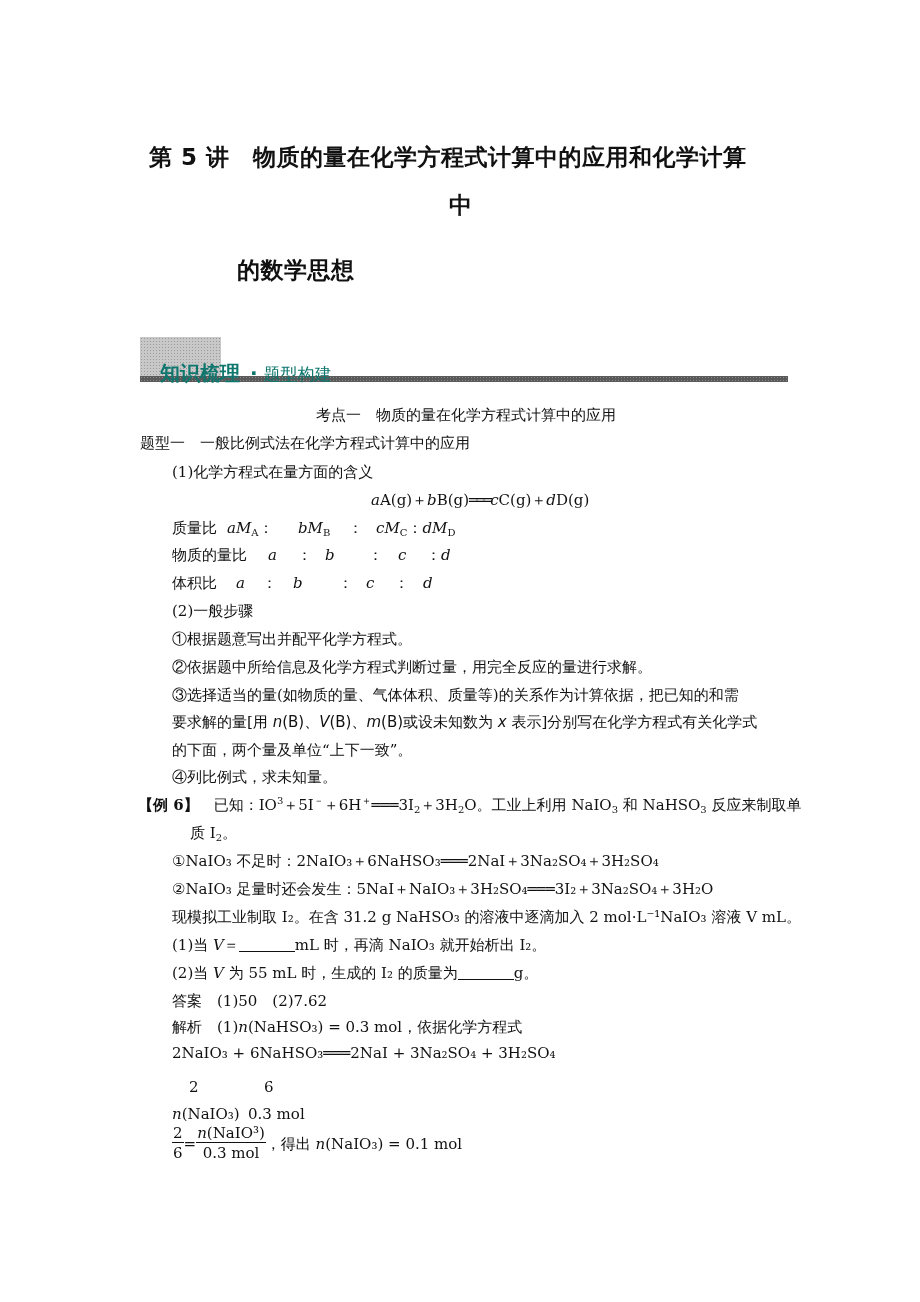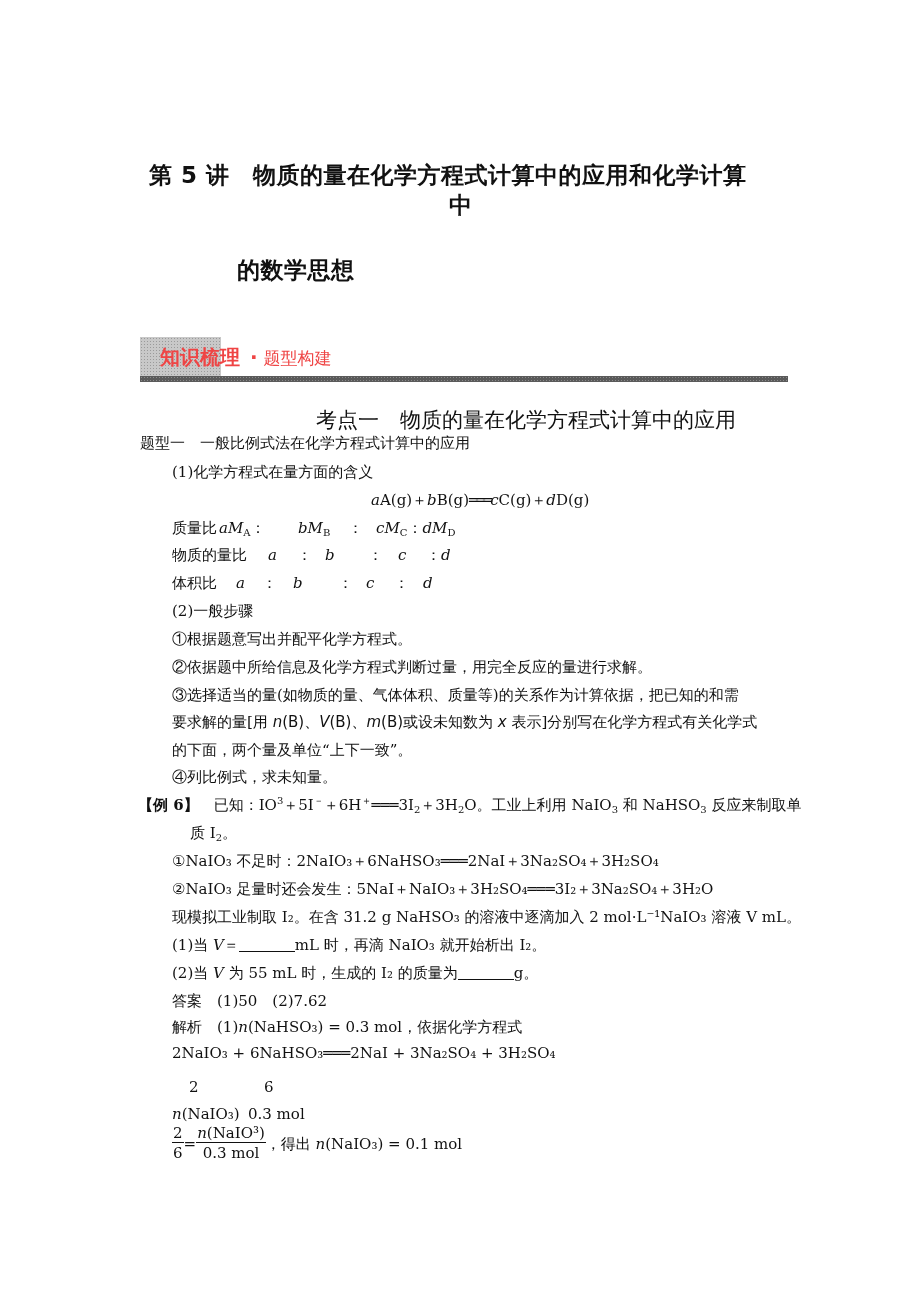--- a/index.html
+++ b/index.html
@@ -13,54 +13,54 @@
     sub { font-size: 10px; vertical-align: -3px; line-height: 0; }
     sup { font-size: 10px; vertical-align: 6px; line-height: 0; }
     .band { left: 140px; top: 337px; width: 81px; height: 43px;
             background-color: #c8c8c8;
             background-image: radial-gradient(#9a9a9a 0.6px, transparent 0.8px);
             background-size: 3px 3px; }
     .rule { left: 140px; top: 376px; width: 648px; height: 6px;
             background-color: #5a5a5a;
             background-image: radial-gradient(#8a8a8a 0.6px, transparent 0.8px);
             background-size: 3px 3px; }
-    .sec-main { left: 160px; top: 344px; font-size: 20px; font-weight: bold; color: #ef4444; }
+    .sec-main { left: 160px; top: 360px; font-size: 20px; font-weight: bold; color: #0f766e; }
     .sec-dot { font-weight: bold; margin: 0 6px 0 10px; }
     .sec-sub { font-size: 17px; font-weight: normal; }
     .blank { display: inline-block; width: 56px; border-bottom: 1px solid #111; height: 14px; vertical-align: -2px; }
     .eq { letter-spacing: -2px; }
     .frac { display: inline-block; vertical-align: middle; text-align: center; }
     .frac .num { display: block; border-bottom: 1px solid #111; padding: 0 1px; line-height: 18px; }
     .frac .den { display: block; line-height: 20px; }
   </style>
 </head>
 <body>
 
-<div class="abs title" style="left:149px; top:160px;">第 5 讲　物质的量在化学方程式计算中的应用和化学计算</div>
+<div class="abs title" style="left:149px; top:142px;">第 5 讲　物质的量在化学方程式计算中的应用和化学计算</div>
 <div class="abs title" style="left:449px; top:190px;">中</div>
 <div class="abs title" style="left:237px; top:255px;">的数学思想</div>
 
 <div class="abs band"></div>
 <div class="abs rule"></div>
 <div class="abs sans sec-main">
   <span>知识梳理</span><span class="sec-dot">·</span><span class="sec-sub">题型构建</span>
 </div>
 
-<div class="abs sans" style="left:316px; top:406px; font-size:21px;">考点一　物质的量在化学方程式计算中的应用</div>
+<div class="abs sans" style="left:316px; top:406px; font-size:15px;">考点一　物质的量在化学方程式计算中的应用</div>
 
 <div class="abs sans" style="left:140px; top:434px; font-size:15px;">题型一　一般比例式法在化学方程式计算中的应用</div>
 
 <div class="abs body" style="left:172px; top:462px;">(1)化学方程式在量方面的含义</div>
 
 <div class="abs body" style="left:371px; top:490px;">
   <i>a</i><span>A(g)＋</span><i>b</i><span>B(g)</span><span class="eq">═══</span><i>c</i><span>C(g)＋</span><i>d</i><span>D(g)</span>
 </div>
 
 <div class="abs body" style="left:172px; top:518px;">质量比</div>
-<div class="abs body" style="left:219px; top:518px;"><i>aM</i><sub>A</sub>：</div>
+<div class="abs body" style="left:227px; top:518px;"><i>aM</i><sub>A</sub>：</div>
 <div class="abs body" style="left:298px; top:518px;"><i>bM</i><sub>B</sub></div>
 <div class="abs body" style="left:348px; top:518px;">：</div>
 <div class="abs body" style="left:376px; top:518px;"><i>cM</i><sub>C</sub>：<i>dM</i><sub>D</sub></div>
 
 <div class="abs body" style="left:172px; top:545px;">物质的量比</div>
 <div class="abs body" style="left:268px; top:545px;"><i>a</i></div>
 <div class="abs body" style="left:297px; top:545px;">：</div>
 <div class="abs body" style="left:325px; top:545px;"><i>b</i></div>
 <div class="abs body" style="left:368px; top:545px;">：</div>
 <div class="abs body" style="left:398px; top:545px;"><i>c</i></div>

